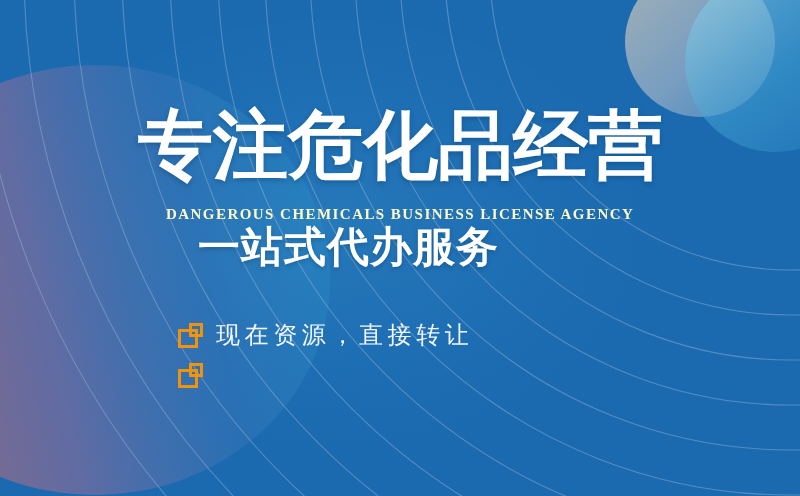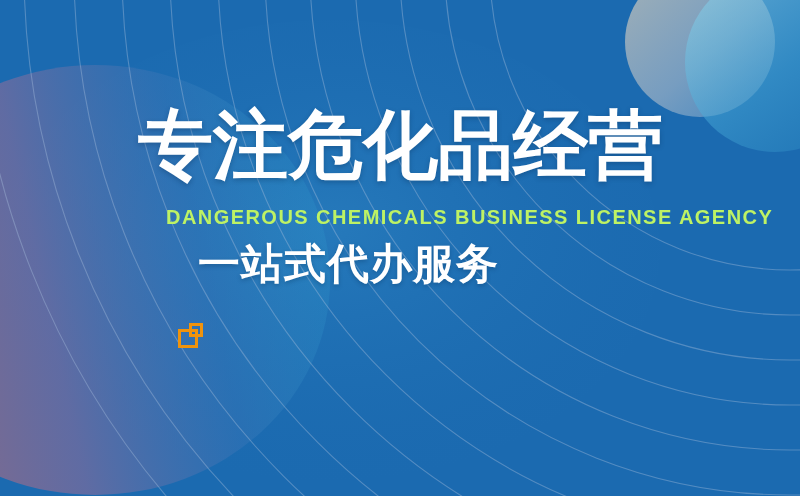--- a/index.html
+++ b/index.html
@@ -43,32 +43,32 @@
     color: #ffffff;
     letter-spacing: 0px;
     white-space: nowrap;
     text-shadow: 0 2px 5px rgba(8,45,85,0.33);
   }
 
   .title-en {
     position: absolute;
     left: 166px;
     top: 206px;
-    font-family: Liberation Sans, sans-serif;
-    font-size: 20px;
+    font-family: Liberation Serif, serif;
+    font-size: 15px;
     font-weight: bold;
-    color: #bef264;
+    color: #fef9c3;
     letter-spacing: 1.45px;
     white-space: nowrap;
   }
 
   .title-sub {
     position: absolute;
     left: 198px;
-    top: 243px;
+    top: 226px;
     font-size: 42px;
     line-height: 1;
     font-weight: bold;
     color: #ffffff;
     letter-spacing: 1px;
     white-space: nowrap;
     text-shadow: 0 2px 4px rgba(8,45,85,0.3);
   }
 
   .bullets {
@@ -178,20 +178,27 @@
   <div class="content">
 
     <div class="title-main">专注危化品经营</div>
 
     <div class="title-en">DANGEROUS CHEMICALS BUSINESS LICENSE AGENCY</div>
 
     <div class="title-sub">一站式代办服务</div>
 
     <div class="bullets">
 
+      <div class="bullet-row">
+        <span class="bullet-icon">
+          <span class="sq-small"></span>
+          <span class="sq-big"></span>
+        </span>
+        <span class="bullet-text">现在资源，直接转让</span>
+      </div>
 
       <div class="bullet-row">
         <span class="bullet-icon">
           <span class="sq-small"></span>
           <span class="sq-big"></span>
         </span>
       </div>
 
 
     </div>

